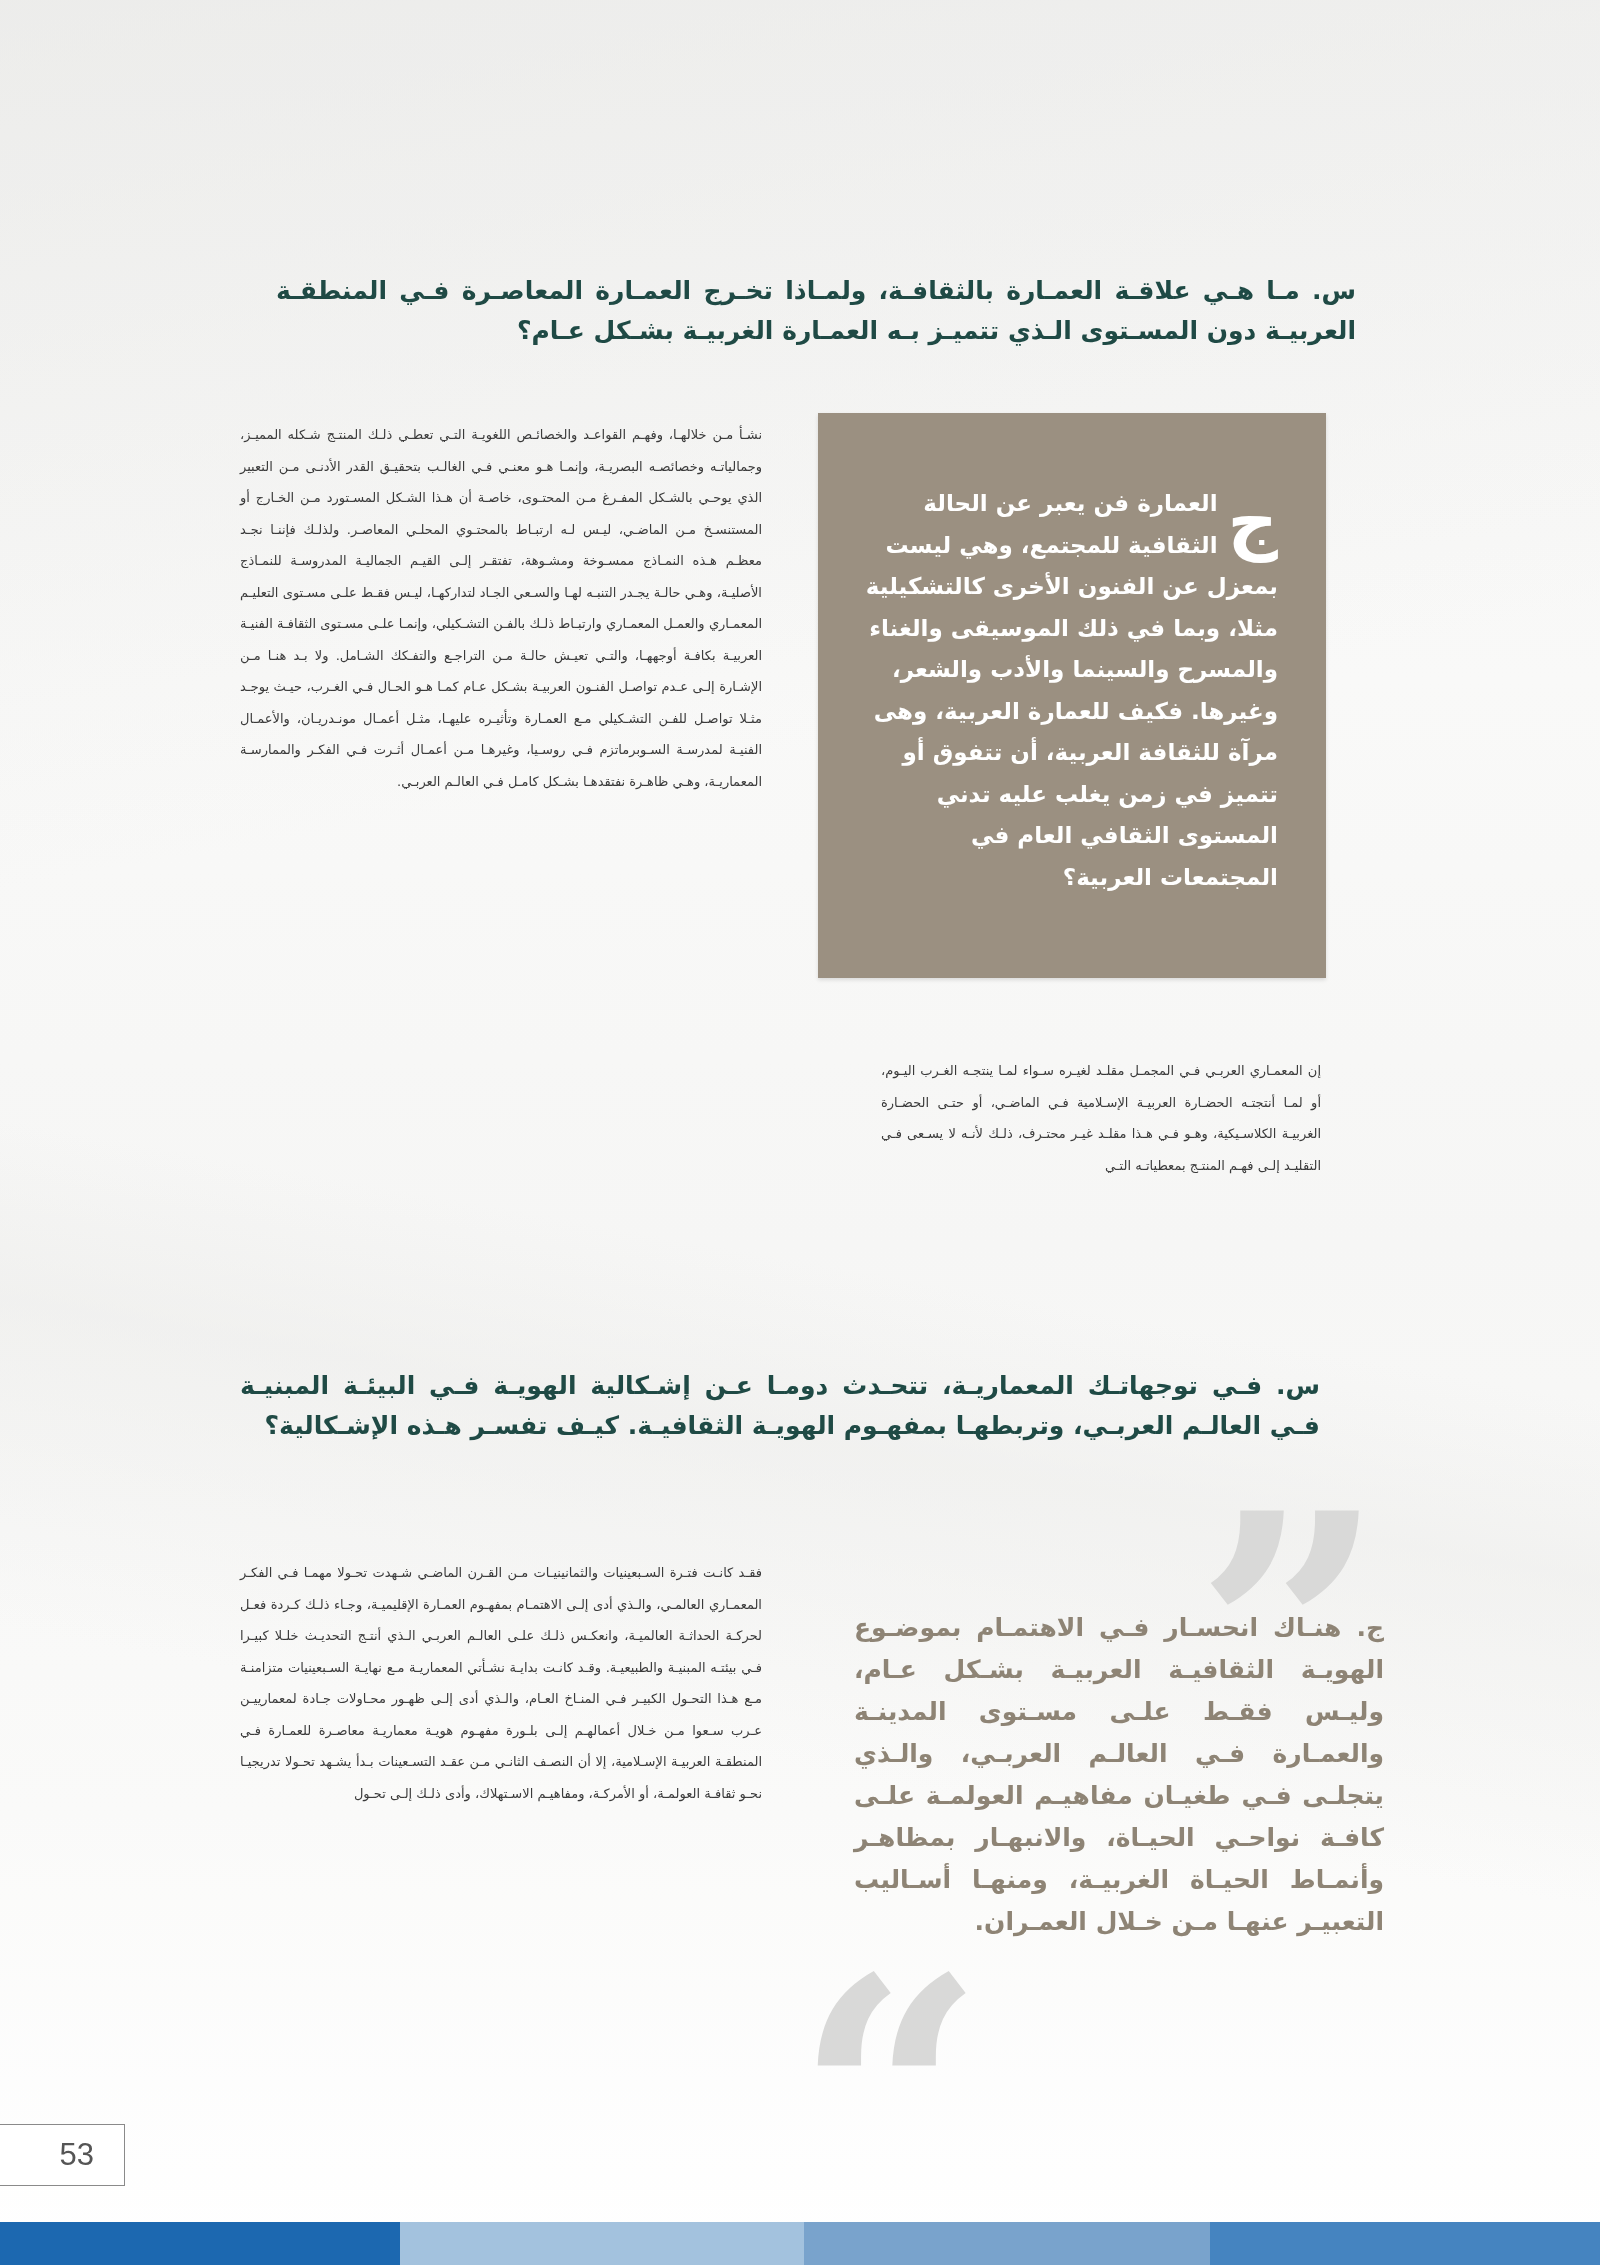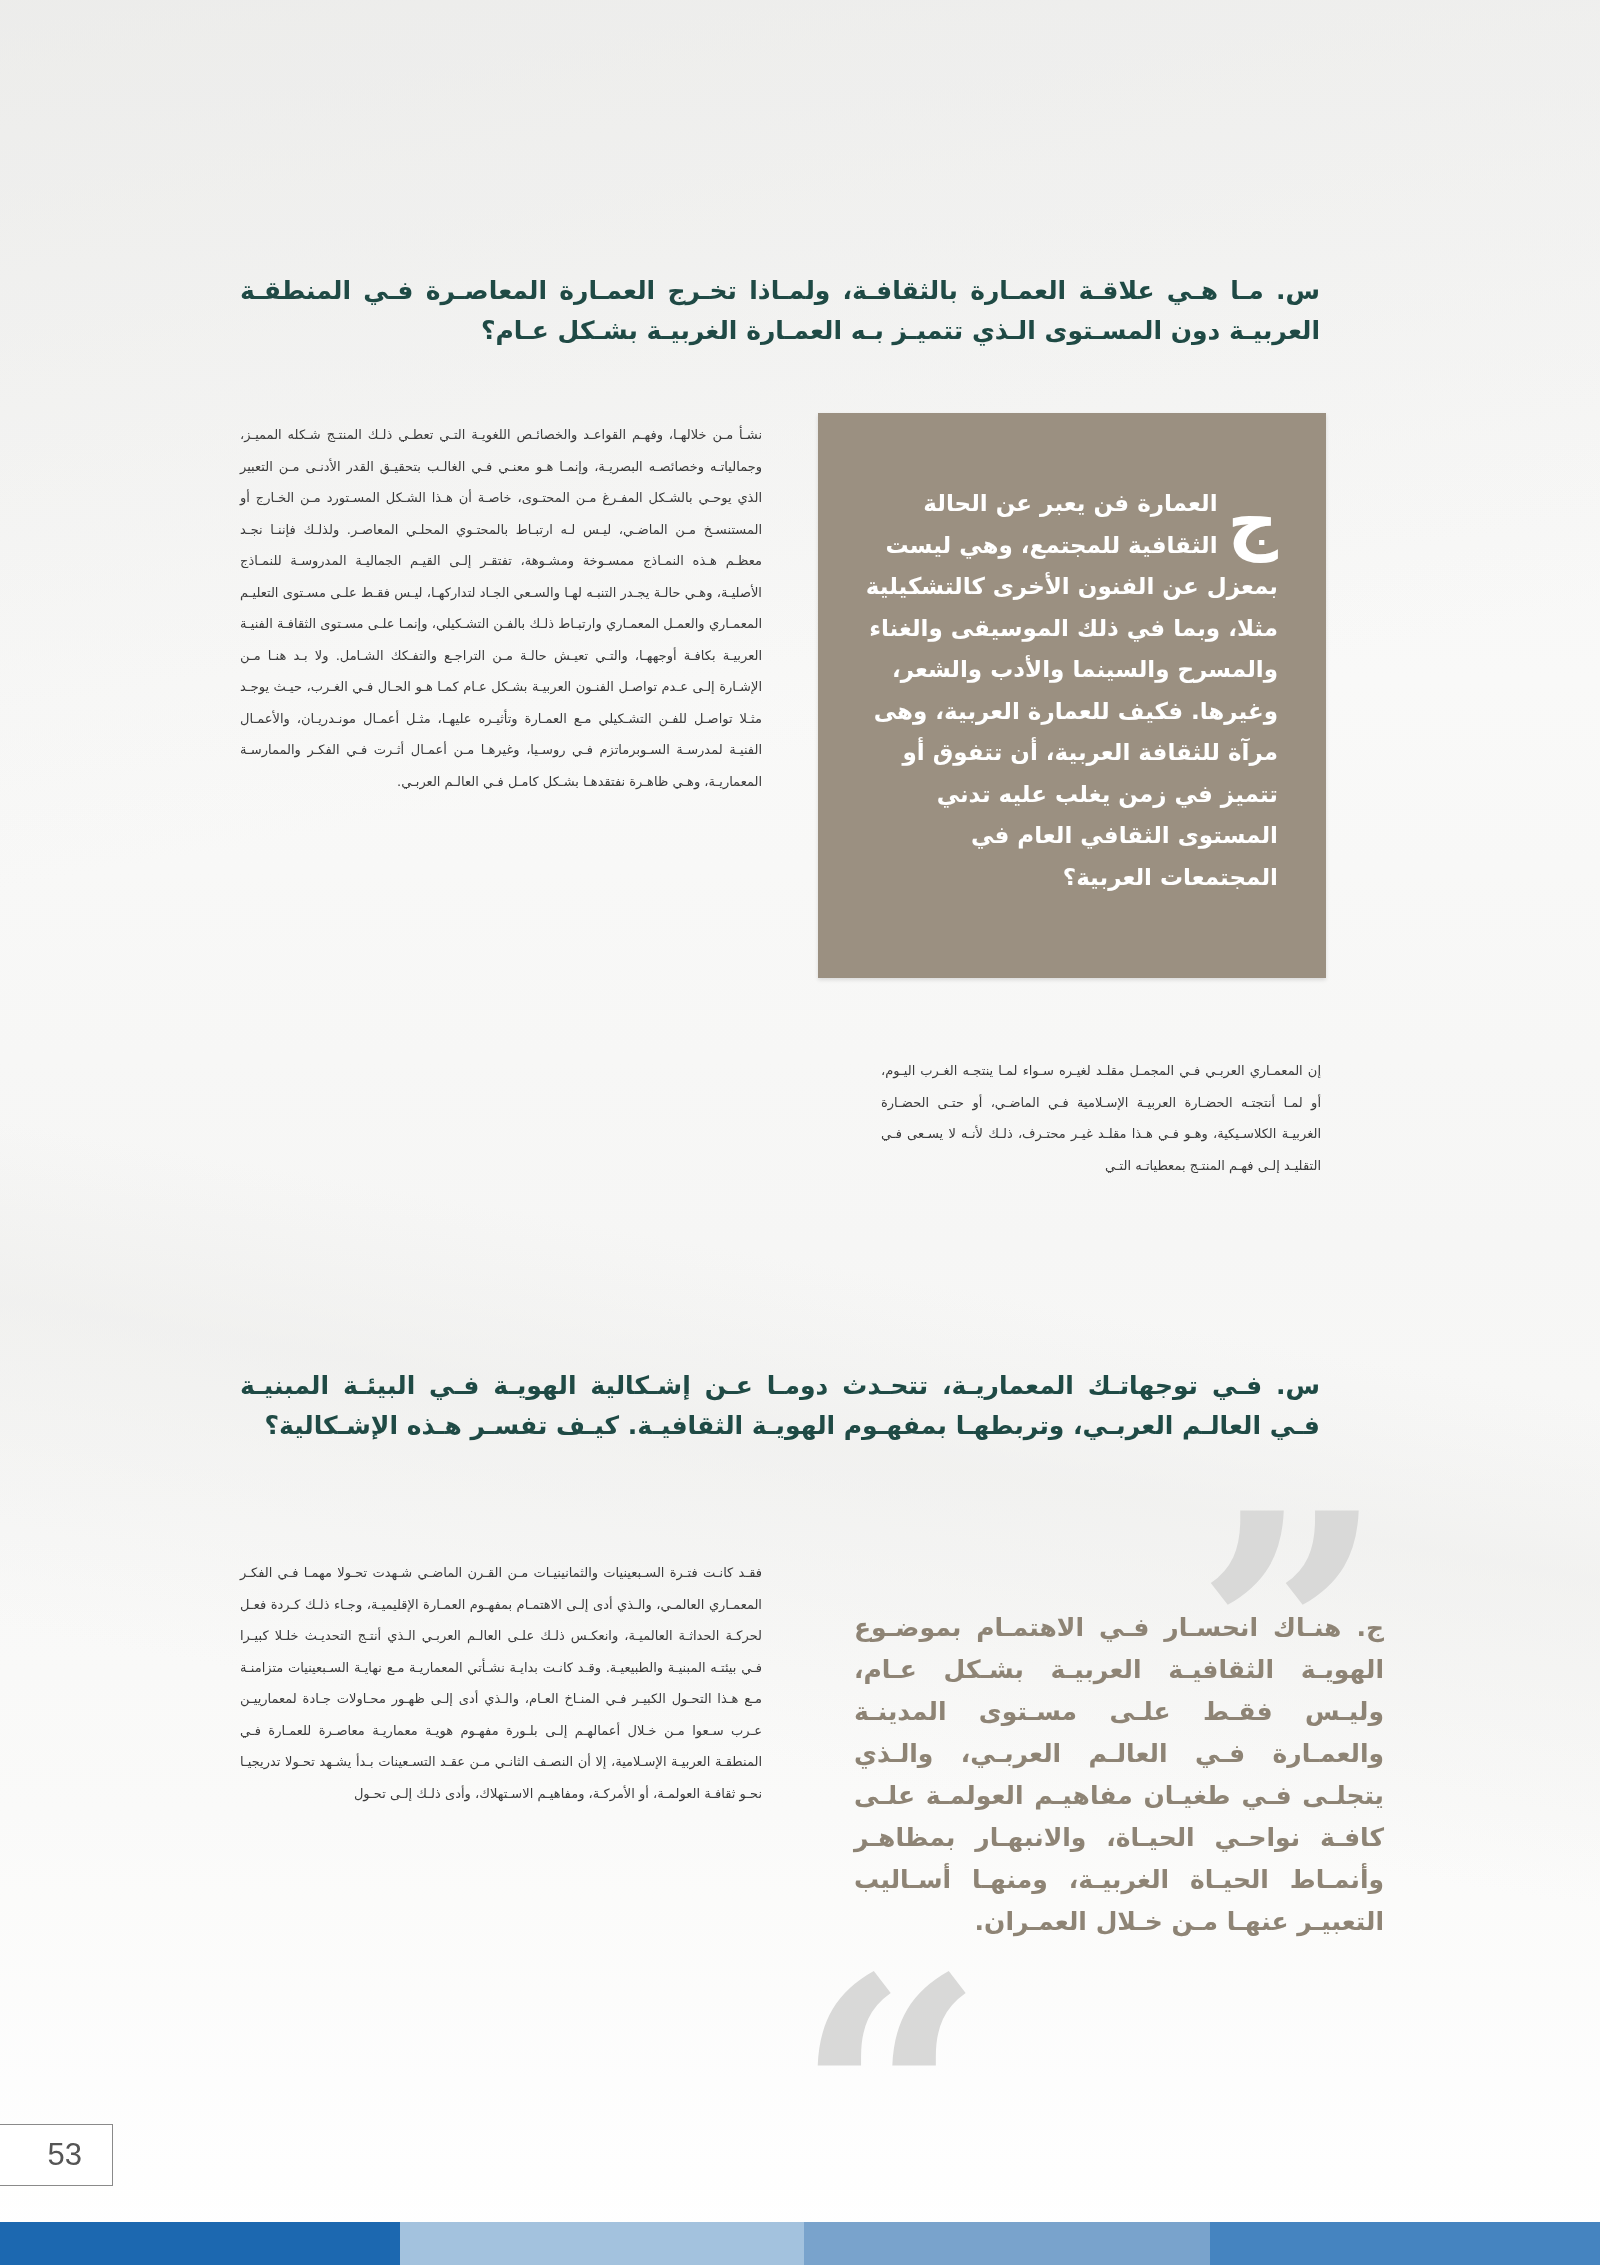--- a/index.html
+++ b/index.html
@@ -13,21 +13,21 @@
     background:
       linear-gradient(170deg, rgba(230,230,228,0.55) 0%, rgba(255,255,255,0) 35%),
       linear-gradient(190deg, rgba(255,255,255,0) 55%, rgba(235,235,233,0.5) 62%, rgba(255,255,255,0) 75%);
     pointer-events:none;
   }
   .rtl { direction: rtl; text-align: justify; text-align-last: right; }
   .question {
     position:absolute; left:240px; width:1080px;
     color:#1f4a45; font-weight:bold; font-size:25px; line-height:40px;
   }
-  #q1 { top:250px; }
+  #q1 { top:250px;margin-left:36px; }
   #q2 { top:1345px; }
   .col-text {
     position:absolute; color:#3a3a3a; font-size:13px; line-height:31.5px;
   }
   #a1-left { left:240px; top:406px; width:522px; }
   #a1-right { left:881px; top:1042px; width:440px; }
   #a2-left { left:240px; top:1544px; width:522px; }
   .highlight-box {
     position:absolute; left:818px; top:413px; width:508px; height:565px;
     background:#9b9081; box-shadow: 0 2px 4px rgba(0,0,0,0.12);
@@ -46,21 +46,21 @@
     color:#8e8475; font-weight:bold; font-size:25px; line-height:42px;
     direction:rtl; text-align:justify; text-align-last:right; z-index:2;margin-left:42px;
   }
   .quote-mark {
     position:absolute; color:#d9d9d8; font-weight:bold; font-family:"DejaVu Serif", serif;
     font-size:330px; line-height:1; z-index:1;
   }
   #quote-close { left:1195px; top:1470px; }
   #quote-open { left:795px; top:1935px; }
   .page-number {
-    position:absolute; left:-1px; top:2124px; width:114px; height:62px;
+    position:absolute; left:-1px; top:2124px; width:126px; height:62px;
     border:1px solid #8a8a8a; background:#ffffff;
     font-family:"Liberation Sans", sans-serif; font-size:31px; color:#555;
     display:flex; align-items:center; justify-content:flex-end; padding-right:30px; box-sizing:border-box;
   }
   .footer-bar {
     position:absolute; left:0; top:2222px; width:1600px; height:43px; display:flex;
   }
   .footer-seg { height:43px; }
 </style>
 </head>

